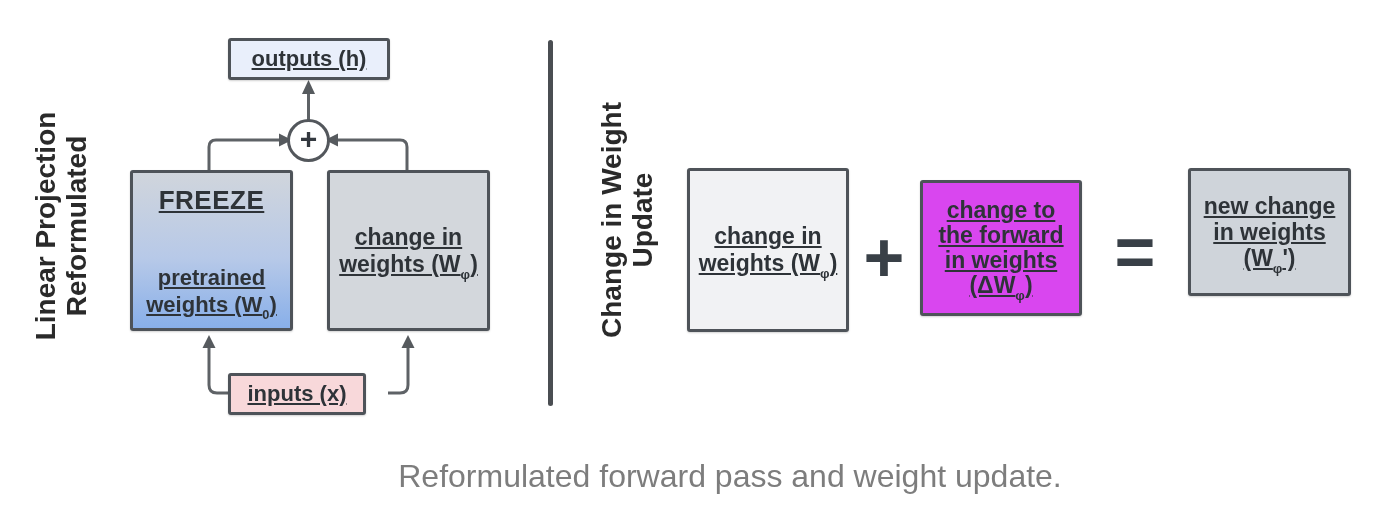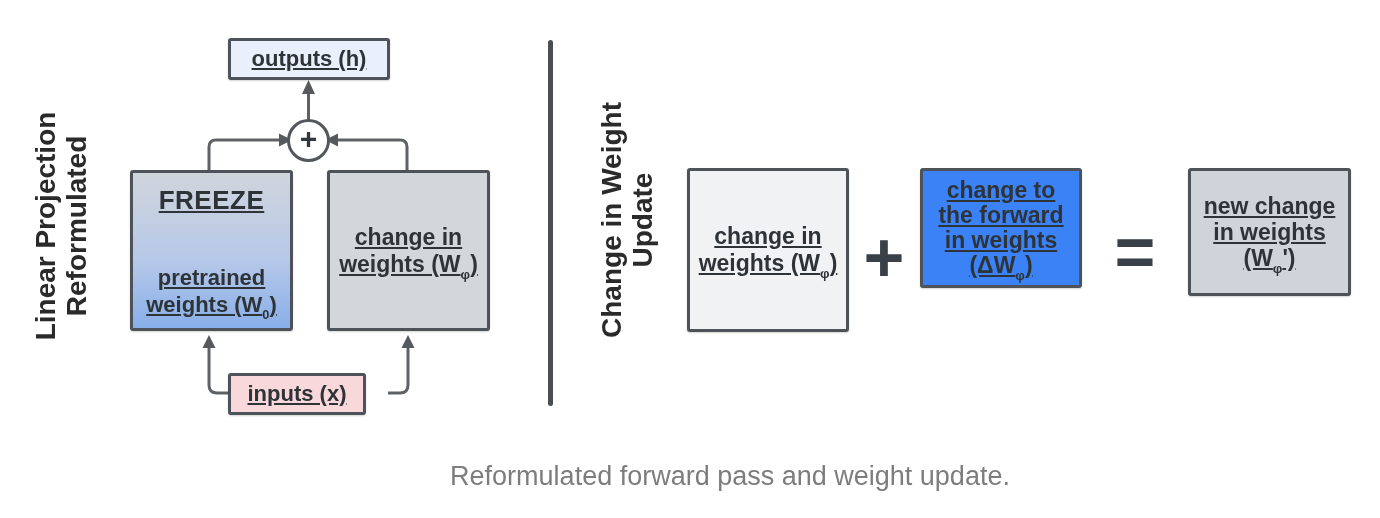--- a/index.html
+++ b/index.html
@@ -105,22 +105,22 @@
     z-index: 2;
   }
   
   #box-a {
     left: 687px; top: 168px; width: 162px; height: 164px;
     background: #f1f2f4;
     font-size: 23px;
     line-height: 27px;
   }
   #box-b {
-    left: 920px; top: 168px; width: 162px; height: 120px;
-    background: #3b82f6;
+    left: 920px; top: 180px; width: 162px; height: 136px;
+    background: #d946ef;
     font-size: 23px;
     line-height: 25px;
   }
   #box-c {
     left: 1188px; top: 168px; width: 163px; height: 128px;
     background: #cfd4da;
     font-size: 23px;
     line-height: 26px;
   }
   .op-symbol {
@@ -131,21 +131,21 @@
     z-index: 2;
     line-height: 1;
   }
   #plus-op   { left: 884px;  top: 258px; font-size: 70px; }
   #equals-op { left: 1135px; top: 252px; font-size: 70px; }
   
   #figure-caption {
     position: absolute;
     left: 730px; top: 476px;
     transform: translate(-50%, -50%);
-    font-size: 27px;
+    font-size: 32px;
     color: #7d7d7d;
     white-space: nowrap;
     z-index: 2;
   }
   
   #connector-layer {
     position: absolute;
     left: 0; top: 0;
     width: 1380px; height: 518px;
     z-index: 1;

